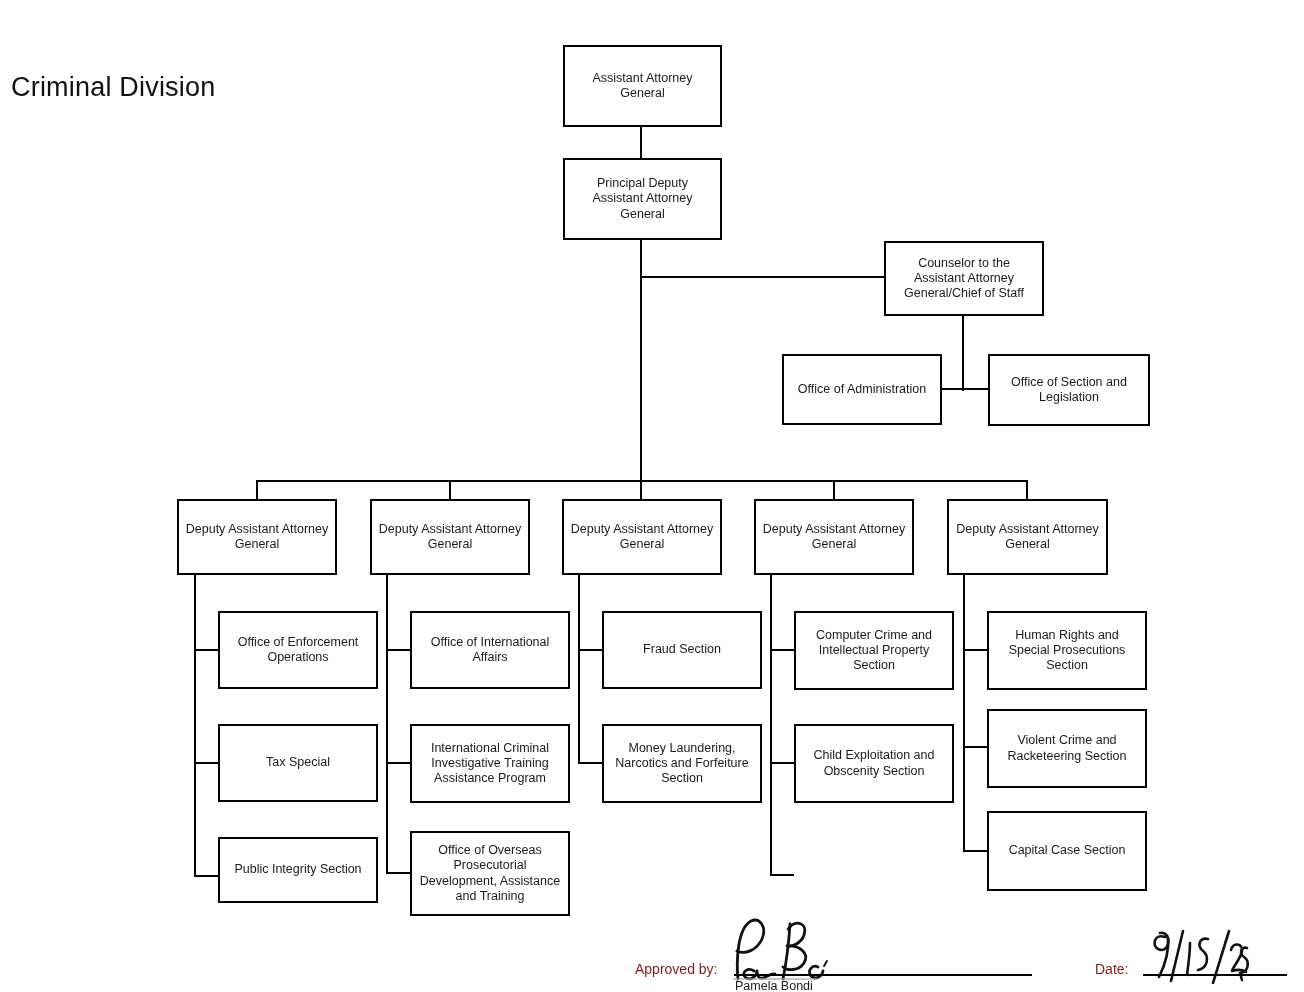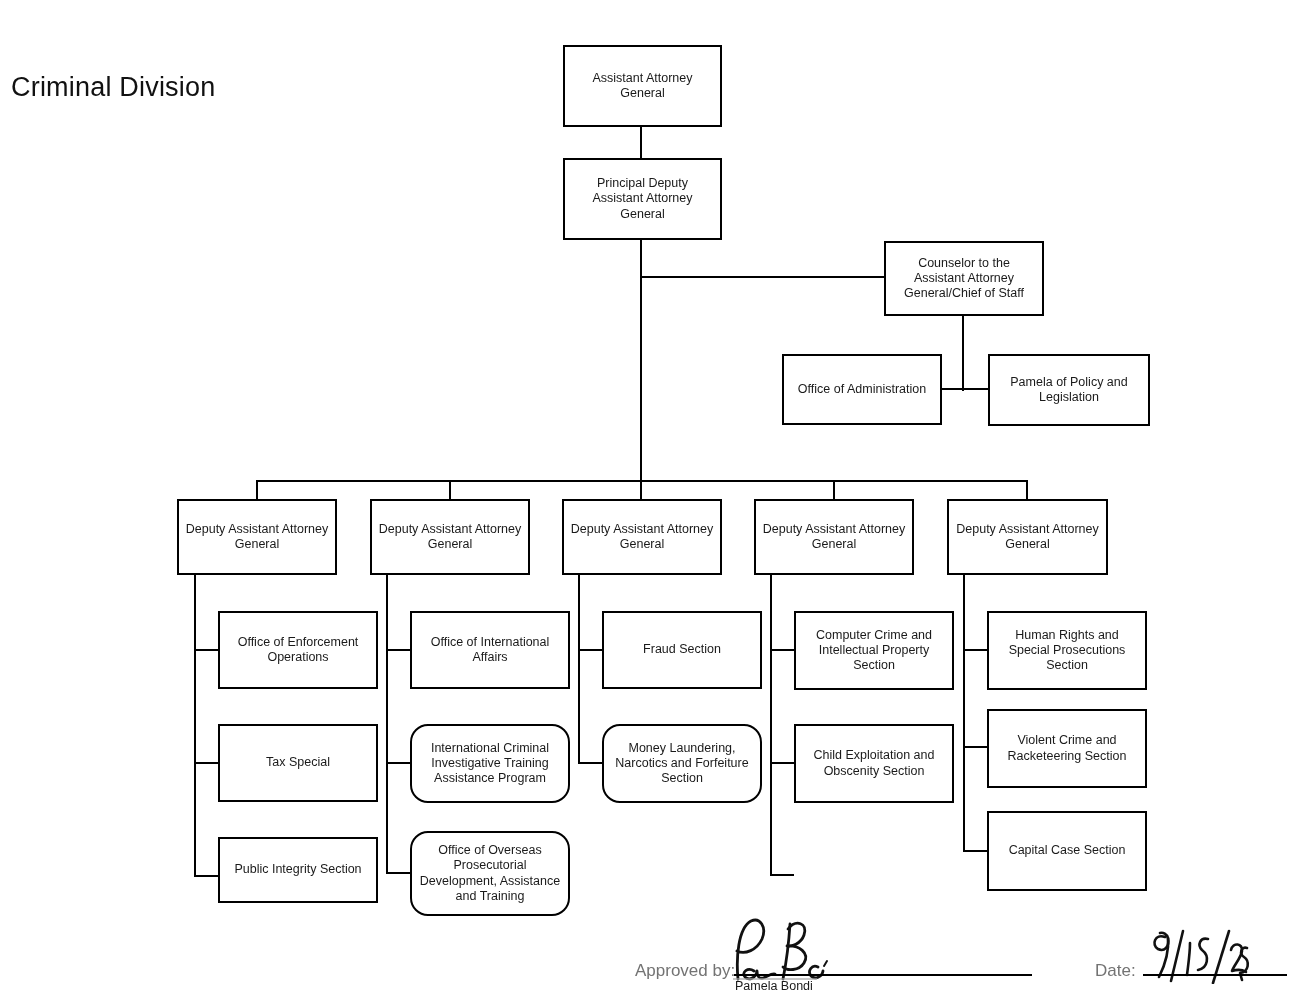--- a/index.html
+++ b/index.html
@@ -8,25 +8,25 @@
     font-family:"Liberation Sans",sans-serif;color:#1a1a1a;overflow:hidden;margin-top:32px;
   }
   .page-title{
     position:absolute;left:11px;top:40px;font-size:27px;letter-spacing:.2px;color:#111;
   }
   .node{
     position:absolute;box-sizing:border-box;border:2px solid #000;background:#fff;
     display:flex;align-items:center;justify-content:center;text-align:center;
     font-size:12.5px;line-height:1.22;padding:2px 6px;color:#1a1a1a;
   }
-  .node.tight{padding:2px 3px;border-radius:18px;}
+  .node.tight{padding:2px 3px;}
   .hline,.vline{position:absolute;background:#000;}
   .hline{height:2px;}
   .vline{width:2px;}
-  .small-label{position:absolute;font-size:17px;color:#737373;white-space:nowrap;}
+  .small-label{position:absolute;font-size:14px;color:#7f1d1d;white-space:nowrap;}
   .rule{position:absolute;height:2px;background:#000;}
   .rule.gray{background:#a9a9a9;height:2px;opacity:.65;}
   .name-block{position:absolute;text-align:left;font-size:12.5px;line-height:1.38;color:#1a1a1a;}
   .ink{position:absolute;}
   .ink svg{display:block;}
 </style>
 </head>
 <body>
 
 <div class="canvas">
@@ -49,21 +49,21 @@
   <div class="node" style="left:884px;top:209px;width:160px;height:75px">
     <span>Counselor to the Assistant Attorney General/Chief of Staff</span>
   </div>
   <div class="vline" style="left:962px;top:283px;height:76px"></div>
   <div class="hline" style="left:942px;top:356px;width:47px"></div>
 
   <div class="node" style="left:782px;top:322px;width:160px;height:71px">
     <span>Office of Administration</span>
   </div>
   <div class="node" style="left:988px;top:322px;width:162px;height:72px">
-    <span>Pamela of Policy and Legislation</span>
+    <span>Office of Section and Legislation</span>
   </div>
 
   <div class="hline" style="left:256px;top:448px;width:772px"></div>
   <div class="vline" style="left:256px;top:448px;height:20px"></div>
   <div class="vline" style="left:449px;top:448px;height:20px"></div>
   <div class="vline" style="left:640px;top:448px;height:20px"></div>
   <div class="vline" style="left:833px;top:448px;height:20px"></div>
   <div class="vline" style="left:1026px;top:448px;height:20px"></div>
 
   <div class="node" style="left:177px;top:467px;width:160px;height:76px">

